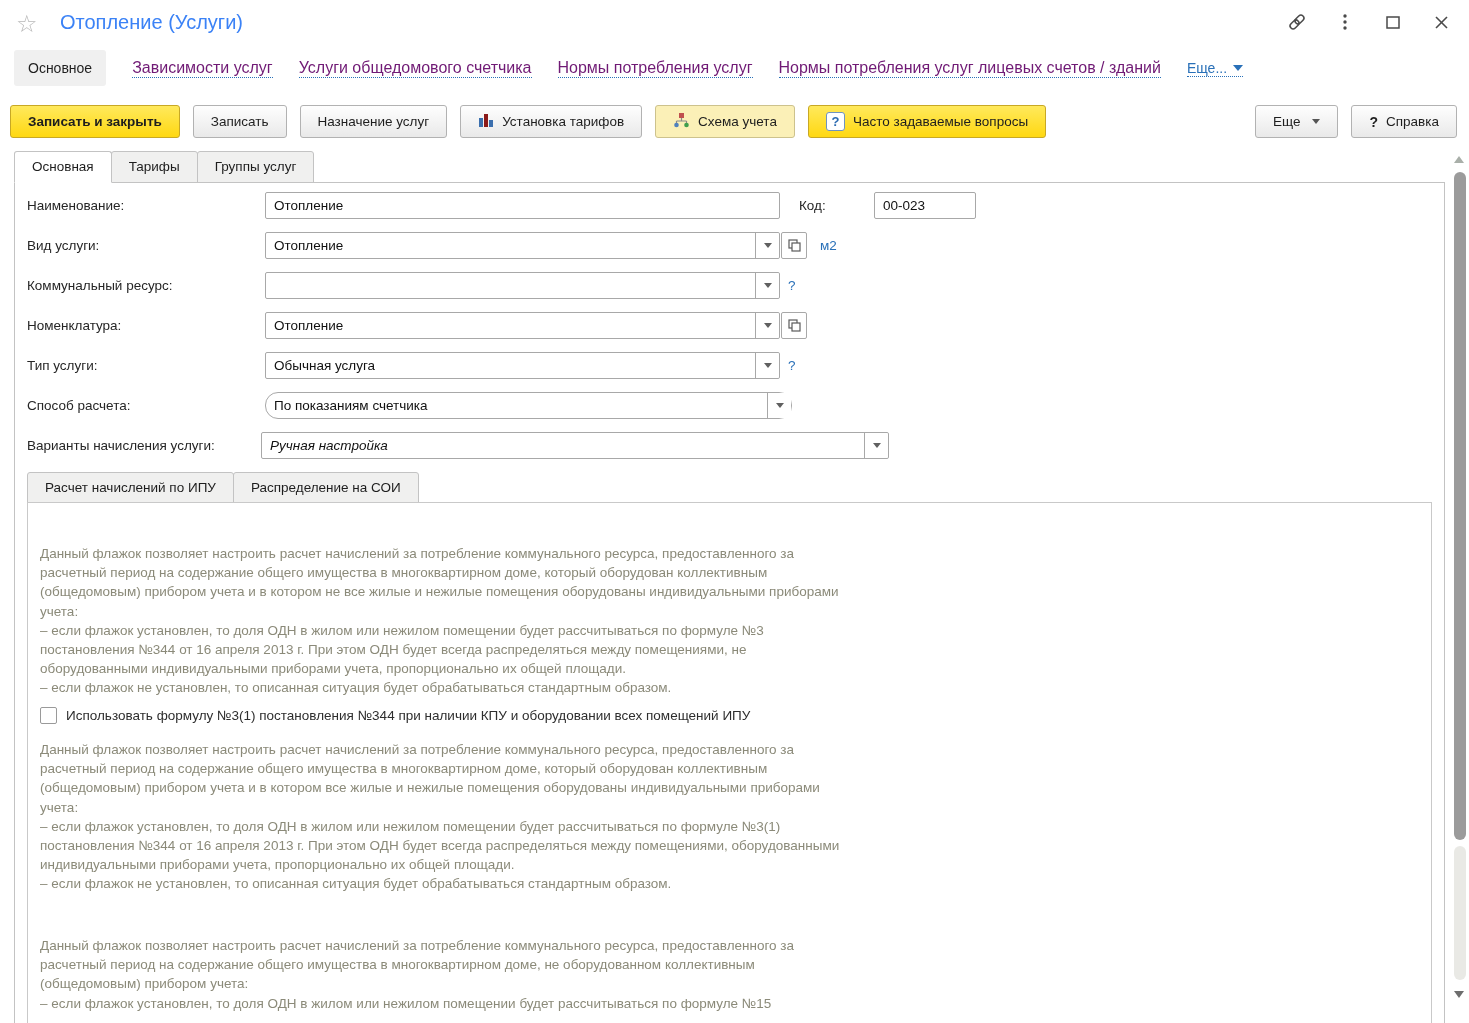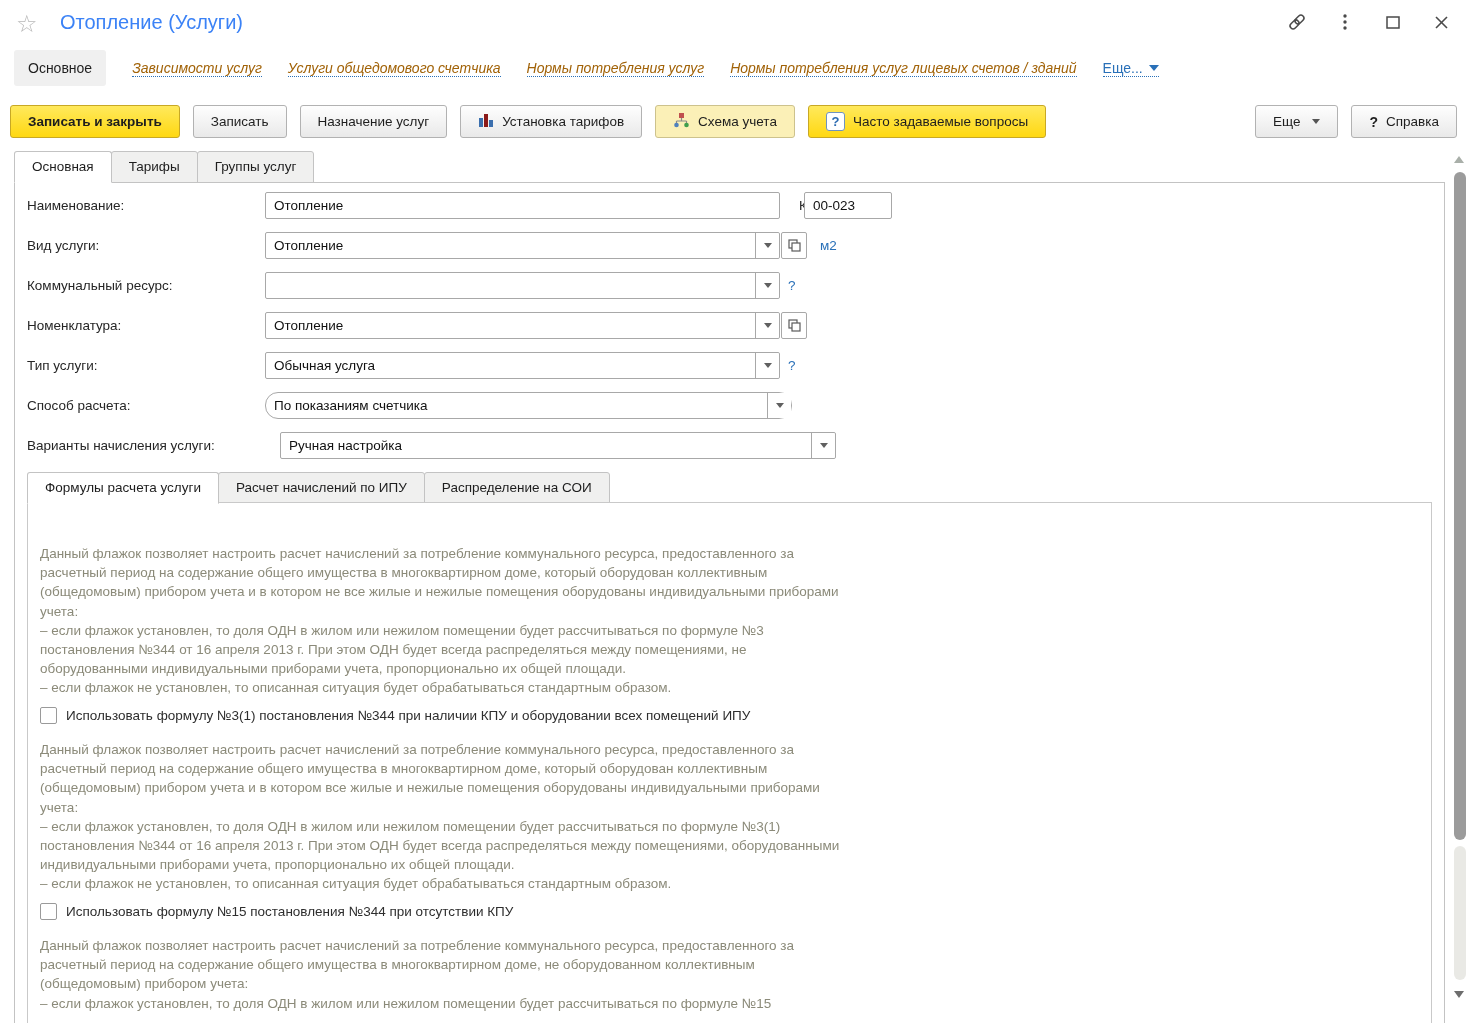--- a/index.html
+++ b/index.html
@@ -10,21 +10,21 @@
 
   
   .star { left:16px; top:10px; font-size:24px; color:#b9b9b9; cursor:pointer; }
   .title { left:60px; top:11px; font-size:20px; color:#3b82f6; }
   .winctl { top:12px; display:flex; gap:28px; right:18px; align-items:center; }
   .winctl .ic { width:20px; height:20px; display:flex; align-items:center; justify-content:center; color:#4a4a4a; cursor:pointer; }
 
   
   .nav { left:14px; top:48px; right:130px; display:flex; align-items:center; gap:26px; height:40px; }
   .nav .pill { background:#f0f0f0; border-radius:3px; padding:10px 14px; font-size:14px; color:#1f1f1f; cursor:pointer; }
-  .nav a.lnk { font-size:14px; color:#a16207; text-decoration:none; border-bottom:1px dotted #2970b8; cursor:pointer;font-style:italic; }
+  .nav a.lnk { font-size:16px; color:#701a75; text-decoration:none; border-bottom:1px dotted #2970b8; cursor:pointer; }
   .nav .more { font-size:14px; color:#2970b8; border-bottom:1px dotted #2970b8; cursor:pointer; display:inline-flex; align-items:center; gap:6px; }
   .tri-down-blue { width:0; height:0; border-left:5px solid transparent; border-right:5px solid transparent; border-top:6px solid #2970b8; }
 
   
   .toolbar { left:10px; top:105px; right:12px; display:flex; gap:13px; align-items:center; }
   .btn { height:33px; display:inline-flex; align-items:center; gap:8px; padding:0 17px;
     border:1px solid #b2b2b2; border-radius:3px; background:linear-gradient(#fefefe,#e9e9e9);
     font-size:13.5px; color:#1e1e1e; cursor:pointer; white-space:nowrap; }
   .btn.yellow { background:linear-gradient(#ffe95c,#ffd812); border-color:#c8a825; }
   .btn.pale { background:#fbf0b7; border-color:#cdc28d; }
@@ -163,21 +163,21 @@
     <span class="tab active">Основная</span>
     <span class="tab">Тарифы</span>
     <span class="tab">Группы услуг</span>
   </div>
 
   <div class="abs panel"></div>
 
   <span class="abs flabel" style="left:27px; top:198px;">Наименование:</span>
   <input class="txt" style="left: 265px; top: 192px; width: 515px;" value="Отопление">
   <span class="abs flabel" style="left:799px; top:198px;">Код:</span>
-  <input class="txt" style="left: 804px; top: 192px; width: 88px;" value="00-023">
+  <input class="txt" style="left: 874px; top: 192px; width: 102px;" value="00-023">
 
   <span class="abs flabel" style="left:27px; top:238px;">Вид услуги:</span>
   <div class="combo" style="left:265px; top:232px; width:515px;">
     <span class="val">Отопление</span>
     <span class="arrow">
         <span class="tri"></span>
       </span>
   </div>
   <span class="openbtn" style="left:781px; top:232px;">
     <svg width="13" height="13" viewBox="0 0 13 13" fill="none" stroke="#5a5a5a" stroke-width="1.2">
@@ -221,29 +221,28 @@
 
   <span class="abs flabel" style="left:27px; top:398px;">Способ расчета:</span>
   <div class="combo" style="left:265px; top:392px; width:527px;border-radius:13px;">
     <span class="val">По показаниям счетчика</span>
     <span class="arrow">
         <span class="tri"></span>
       </span>
   </div>
 
   <span class="abs flabel" style="left:27px; top:438px;">Варианты начисления услуги:</span>
-  <div class="combo" style="left:280px; top:432px; width:556px;">
+  <div class="combo" style="left:261px; top:432px; width:628px;font-style:italic;">
     <span class="val">Ручная настройка</span>
     <span class="arrow">
         <span class="tri"></span>
       </span>
   </div>
 
   <div class="abs itabs">
-    <span class="tab active">Формулы расчета услуги</span>
     <span class="tab">Расчет начислений по ИПУ</span>
     <span class="tab">Распределение на СОИ</span>
   </div>
   <div class="abs ibox"></div>
 
   <div class="desc" style="top:544px;">Данный флажок позволяет настроить расчет начислений за потребление коммунального ресурса, предоставленного за
 расчетный период на содержание общего имущества в многоквартирном доме, который оборудован коллективным
 (общедомовым) прибором учета и в котором не все жилые и нежилые помещения оборудованы индивидуальными приборами
 учета:
 – если флажок установлен, то доля ОДН в жилом или нежилом помещении будет рассчитываться по формуле №3
@@ -257,24 +256,20 @@
   </div>
   <div class="desc" style="top:740px;">Данный флажок позволяет настроить расчет начислений за потребление коммунального ресурса, предоставленного за
 расчетный период на содержание общего имущества в многоквартирном доме, который оборудован коллективным
 (общедомовым) прибором учета и в котором все жилые и нежилые помещения оборудованы индивидуальными приборами
 учета:
 – если флажок установлен, то доля ОДН в жилом или нежилом помещении будет рассчитываться по формуле №3(1)
 постановления №344 от 16 апреля 2013 г. При этом ОДН будет всегда распределяться между помещениями, оборудованными
 индивидуальными приборами учета, пропорционально их общей площади.
 – если флажок не установлен, то описанная ситуация будет обрабатываться стандартным образом.</div>
 
-  <div class="optrow" style="top:903px;">
-    <span class="cb"></span>
-    <span class="optlabel">Использовать формулу №15 постановления №344 при отсутствии КПУ</span>
-  </div>
   <div class="desc" style="top:936px;">Данный флажок позволяет настроить расчет начислений за потребление коммунального ресурса, предоставленного за
 расчетный период на содержание общего имущества в многоквартирном доме, не оборудованном коллективным
 (общедомовым) прибором учета:
 – если флажок установлен, то доля ОДН в жилом или нежилом помещении будет рассчитываться по формуле №15</div>
 
   <span class="abs sb-up"></span>
   <span class="abs sb-thumb"></span>
   <span class="abs sb-track"></span>
   <span class="abs sb-down"></span>
 

